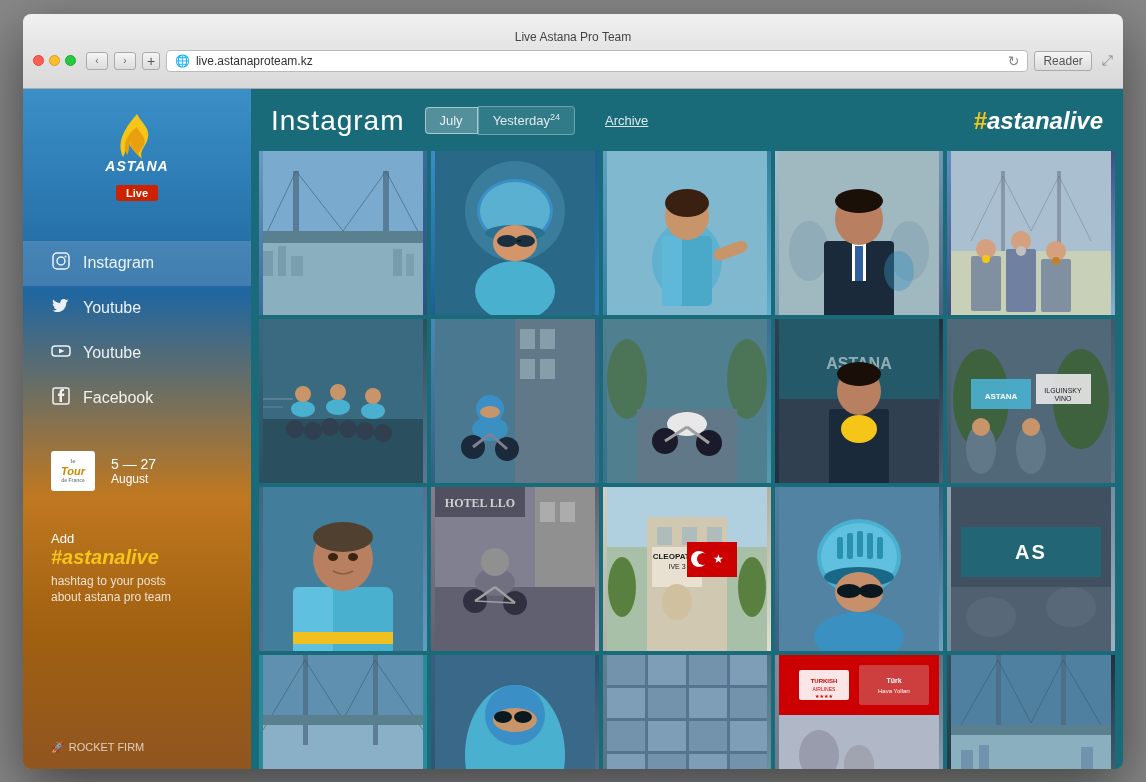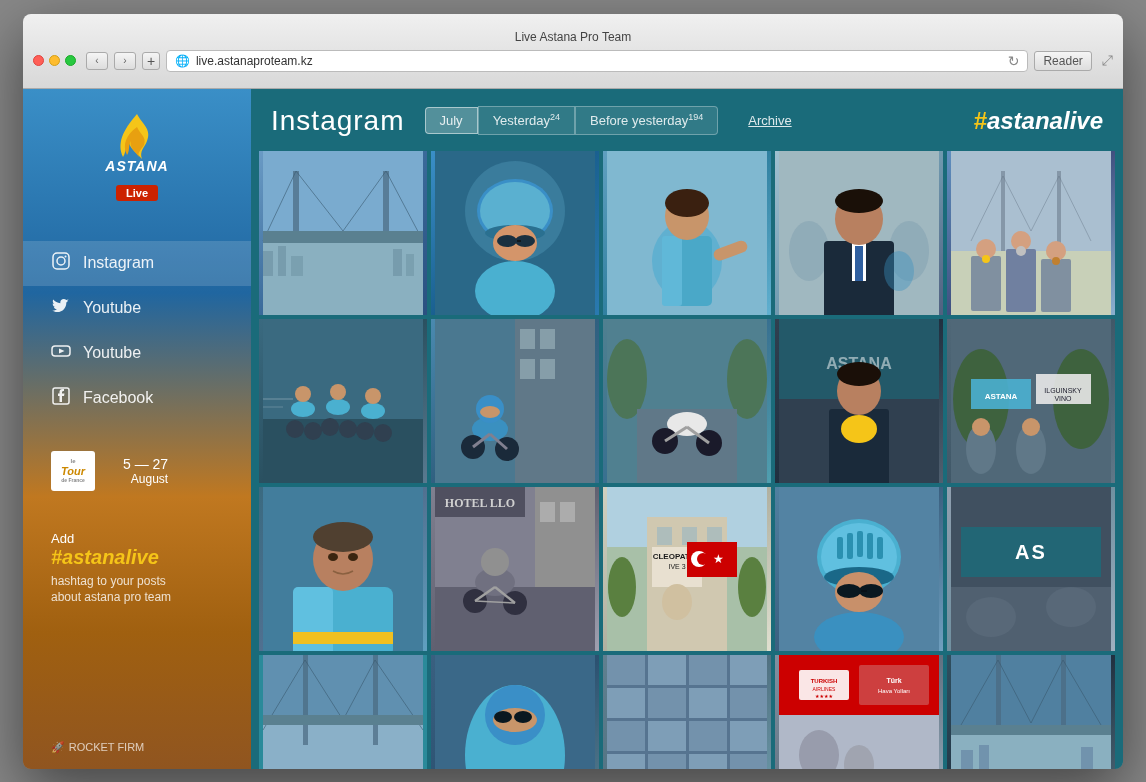--- a/index.html
+++ b/index.html
@@ -159,22 +159,21 @@
       transition: background 0.2s;
     }
     .nav-item.active { background: rgba(255,255,255,0.15); }
     .nav-icon { font-size: 18px; opacity: 0.9; }
 
     .tour-section {
       margin-top: 20px;
       padding: 10px 28px;
       display: flex;
       align-items: center;
-      gap: 28px;
-      text-align: right;
+      gap: 16px;
     }
     .tour-logo {
       width: 44px;
       height: 40px;
       background: white;
       border-radius: 3px;
       display: flex;
       flex-direction: column;
       align-items: center;
       justify-content: center;
@@ -438,23 +437,20 @@
 
     <div class="main-content">
       <div class="content-header">
         <h1 class="section-title">Instagram</h1>
         <div class="tab-bar">
           <div class="tab active">
             <span>July</span>
           </div>
           <div class="tab">
             <span>Yesterday</span><sup class="tab-count">24</sup>
-          </div>
-          <div class="tab">
-            <span>Before yesterday</span><sup class="tab-count">194</sup>
           </div>
         </div>
         <span class="archive-link">Archive</span>
         <div class="hashtag-header">
           <span class="hash">#</span><span class="text">astanalive</span>
         </div>
       </div>
 
       <div class="photo-grid">
 

